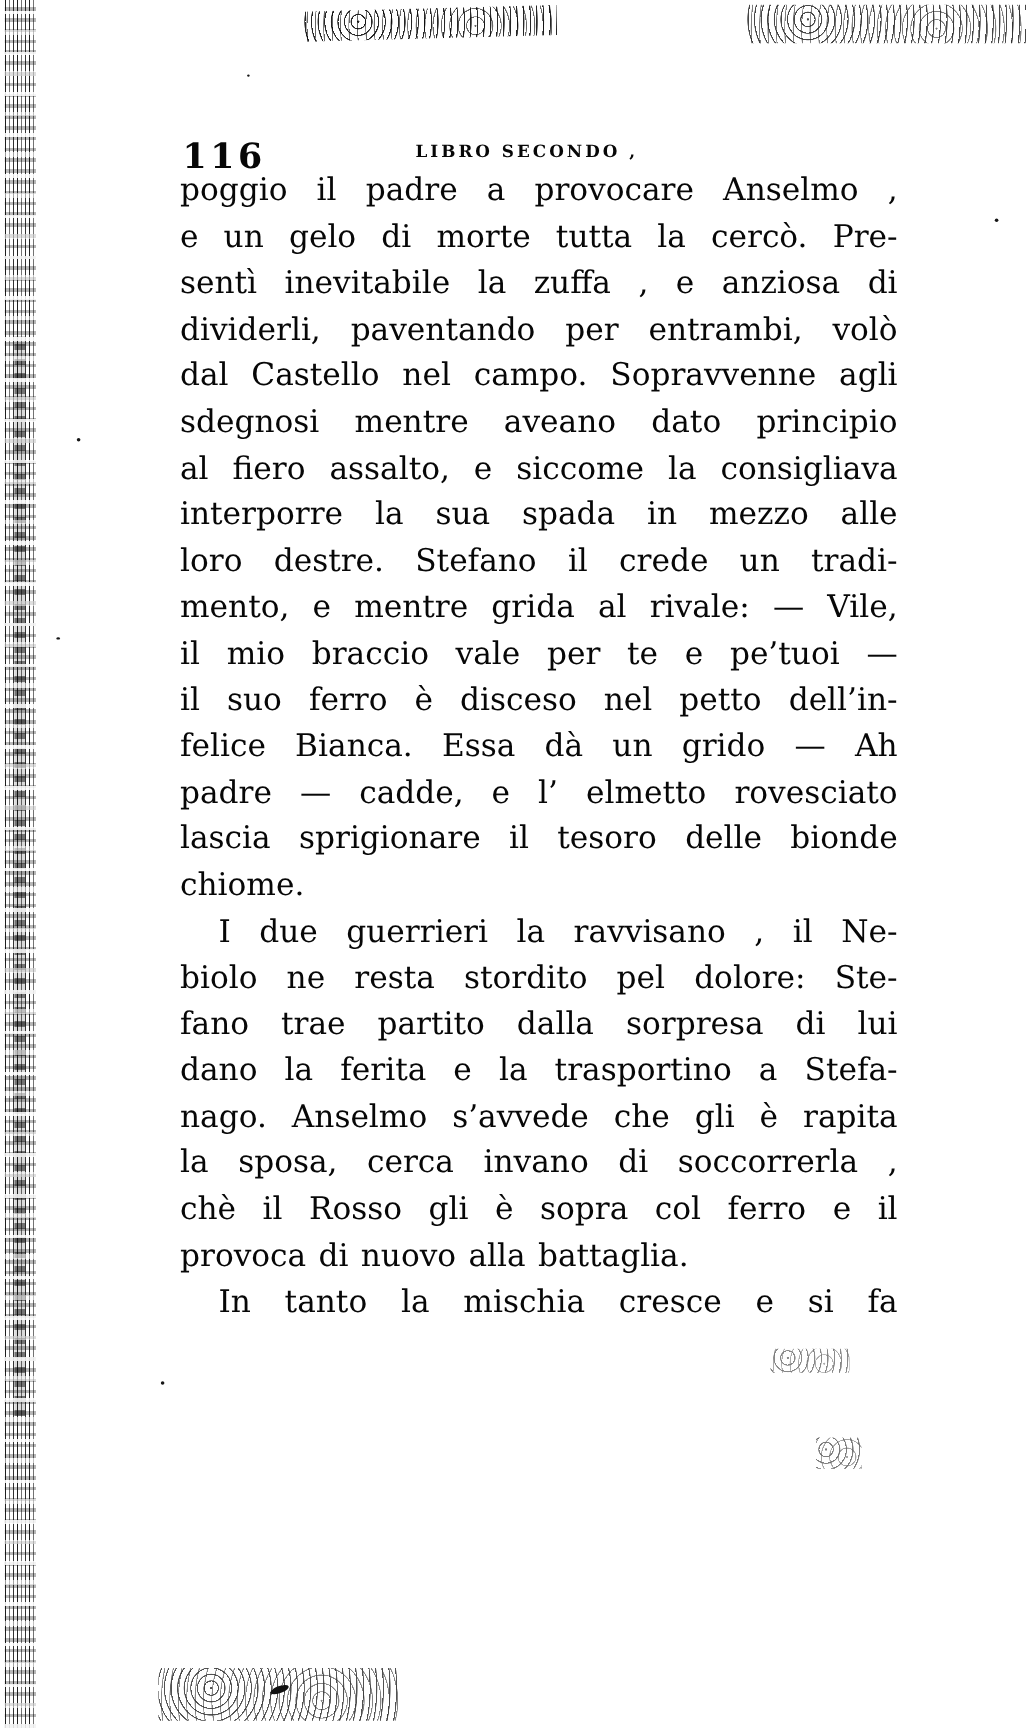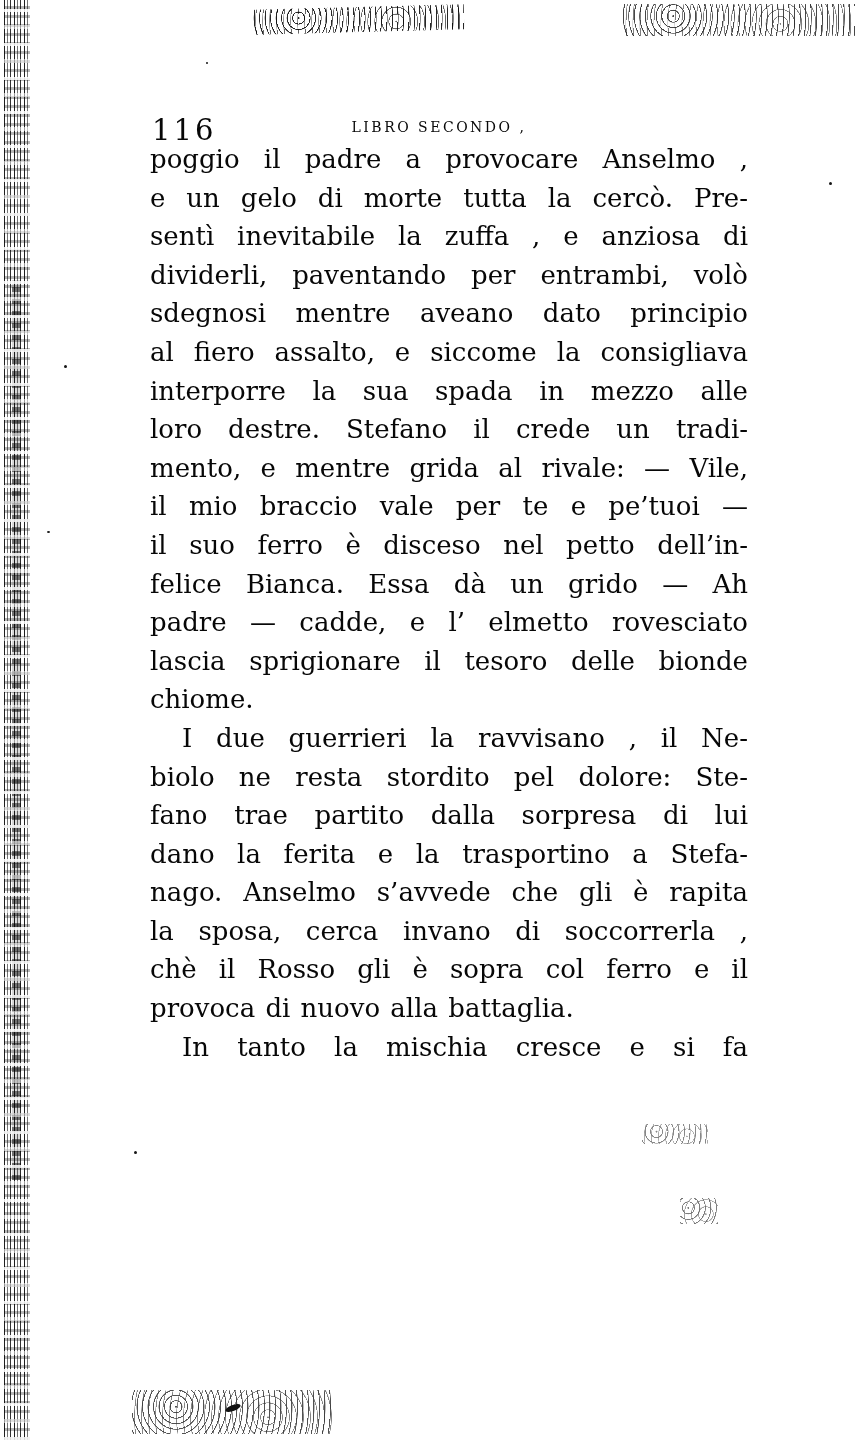--- a/index.html
+++ b/index.html
@@ -62,21 +62,21 @@
     transform: rotate(-22deg);
   }
   .speck { position: absolute; background: #161616; border-radius: 50%; }
   .speck-1 { left: 829px; top: 182px; width: 3px; height: 3px; }
   .speck-2 { left: 64px;  top: 365px; width: 3px; height: 3px; }
   .speck-3 { left: 47px;  top: 531px; width: 3px; height: 2px; }
   .speck-4 { left: 134px; top: 1151px; width: 3px; height: 3px; }
   .speck-5 { left: 206px; top: 62px;  width: 2px; height: 2px; }
 
   
-  .header-row { position: absolute; left: 150px; top: 111px; width: 598px; height: 40px; }
+  .header-row { position: absolute; left: 150px; top: 111px; width: 598px; height: 40px; font-weight: bold; }
   .page-number {
     position: absolute; left: 2px; top: 2px;
     font-size: 29px; letter-spacing: 3px;
   }
   .running-header {
     position: absolute; left: 0; right: 20px; top: 8px;
     text-align: center;
     font-size: 14px; letter-spacing: 2.5px;
   }
 
@@ -116,20 +116,21 @@
   <div class="header-row">
     <span class="page-number">116</span>
     <span class="running-header">LIBRO SECONDO ,</span>
   </div>
 
   <div class="body-text">
       <p class="line">poggio il padre a provocare Anselmo ,</p>
       <p class="line">e un gelo di morte tutta la cercò. Pre-</p>
       <p class="line">sentì inevitabile la zuffa , e anziosa di</p>
       <p class="line">dividerli, paventando per entrambi, volò</p>
+      <p class="line">dal Castello nel campo. Sopravvenne agli</p>
       <p class="line">sdegnosi mentre aveano dato principio</p>
       <p class="line">al fiero assalto, e siccome la consigliava</p>
       <p class="line">interporre la sua spada in mezzo alle</p>
       <p class="line">loro destre. Stefano il crede un tradi-</p>
       <p class="line">mento, e mentre grida al rivale: — Vile,</p>
       <p class="line">il mio braccio vale per te e pe’tuoi —</p>
       <p class="line">il suo ferro è disceso nel petto dell’in-</p>
       <p class="line">felice Bianca. Essa dà un grido — Ah</p>
       <p class="line">padre — cadde, e l’ elmetto rovesciato</p>
       <p class="line">lascia sprigionare il tesoro delle bionde</p>

